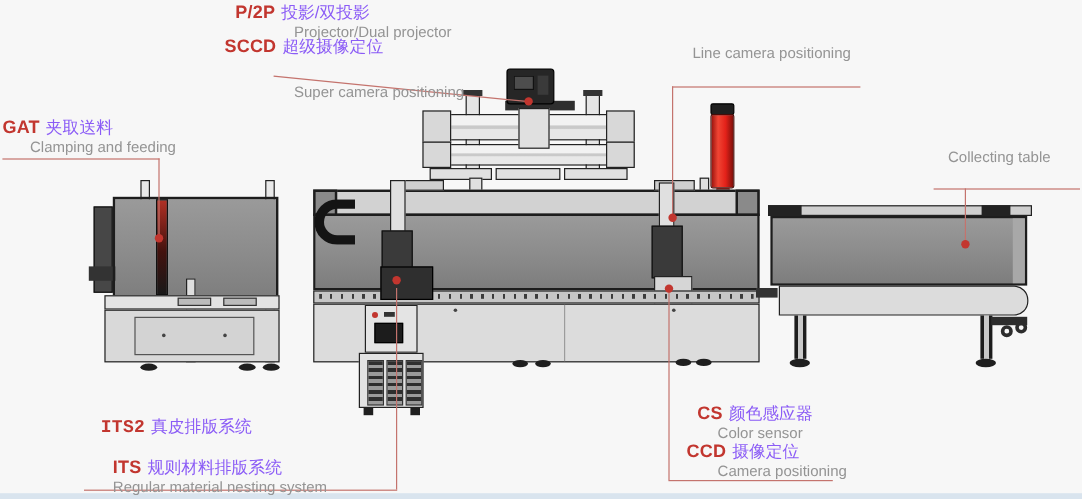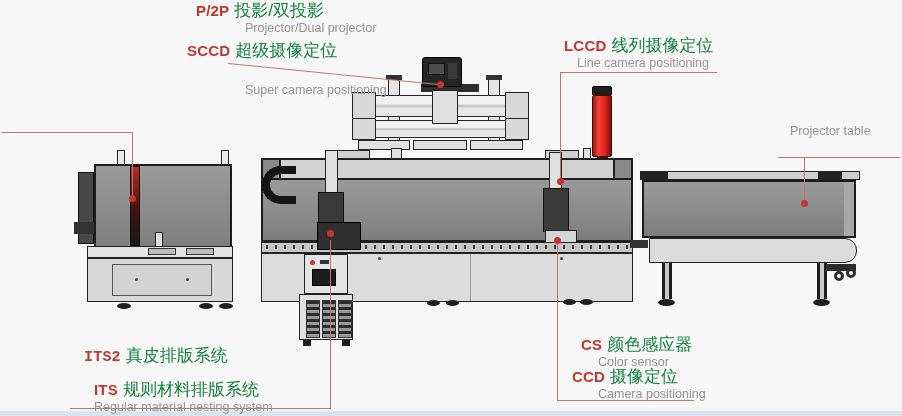--- a/index.html
+++ b/index.html
@@ -2,21 +2,21 @@
 <html><head>
 <meta charset="utf-8">
 <style>
   html,body{margin:0;padding:0;background:#f7f7f7;}
   .stage{position:relative;width:902px;height:416px;background:#f7f7f7;
          font-family:"Liberation Sans",sans-serif;overflow:hidden;}
   .part{position:absolute;box-sizing:border-box;}
   .mach{border:1px solid #222;background:#e8e8e8;}
   .label{position:absolute;white-space:nowrap;line-height:1.1;}
   .label .code{font-weight:bold;font-size:15px;color:#c2362f;letter-spacing:.2px;}
-  .label .cn{font-size:17px;color:#15803d;margin-left:5px;}
+  .label .cn{font-size:14px;color:#8b5cf6;margin-left:5px;}
   .label .en{font-size:12.5px;color:#949494;margin-top:1px;}
   .ln{position:absolute;background:#c4736d;}
   .dot{position:absolute;width:7px;height:7px;border-radius:50%;background:#c2362f;}
   .foot{position:absolute;background:#1f1f1f;border-radius:50%;}
   .vent{position:absolute;border:1px solid #333;
         background:repeating-linear-gradient(180deg,#2e2e2e 0 3px,#9a9a9a 3px 6px);}
   .bed{background:linear-gradient(180deg,#9a9a9a 0%,#8b8b8b 55%,#7d7d7d 100%);
        border:2px solid #1d1d1d;}
   .beam{border:1px solid #222;
         background:linear-gradient(180deg,#f2f2f2 40%,#c9c9c9 45%,#c9c9c9 55%,#e8e8e8 60%);}
@@ -145,33 +145,36 @@
 
   <div class="ln" style="left:557px;top:243px;width:1px;height:157px;"></div>
   <div class="ln" style="left:557px;top:400px;width:137px;height:1px;"></div>
   <div class="dot" style="left:554px;top:237px;"></div>
 
   <div class="label" style="left:196px;top:2px;">
     <div class="row"><span class="code">P/2P</span><span class="cn">投影/双投影</span></div>
     <div class="en" style="margin-left:49px;">Projector/Dual projector</div>
   </div>
 
-  <div class="label" style="left:187px;top:42px;">
+  <div class="label" style="left:187px;top:30px;">
     <div class="row"><span class="code">SCCD</span><span class="cn">超级摄像定位</span></div>
     <div class="en" style="margin-left:58px;margin-top:23px;">Super camera positioning</div>
   </div>
 
   <div class="label" style="left:564px;top:37px;">
-    <div class="row"><span class="code">LCCD</span><span class="cn">线列摄像定位</span></div>
     <div class="en" style="margin-left:13px;">Line camera positioning</div>
   </div>
 
+  <div class="label" style="left:2px;top:98px;">
+    <div class="row"><span class="code">GAT</span><span class="cn">夹取送料</span></div>
+    <div class="en" style="margin-left:23px;">Clamping and feeding</div>
+  </div>
 
   <div class="label" style="left:775px;top:124px;">
-    <div class="en" style="margin-left:15px;">Projector table</div>
+    <div class="en" style="margin-left:15px;">Collecting table</div>
   </div>
 
   <div class="label" style="left:84px;top:348px;font-family:Liberation Mono, monospace;">
     <div class="row"><span class="code">ITS2</span><span class="cn">真皮排版系统</span></div>
   </div>
 
   <div class="label" style="left:94px;top:381px;">
     <div class="row"><span class="code">ITS</span><span class="cn">规则材料排版系统</span></div>
     <div class="en" style="">Regular material nesting system</div>
   </div>

